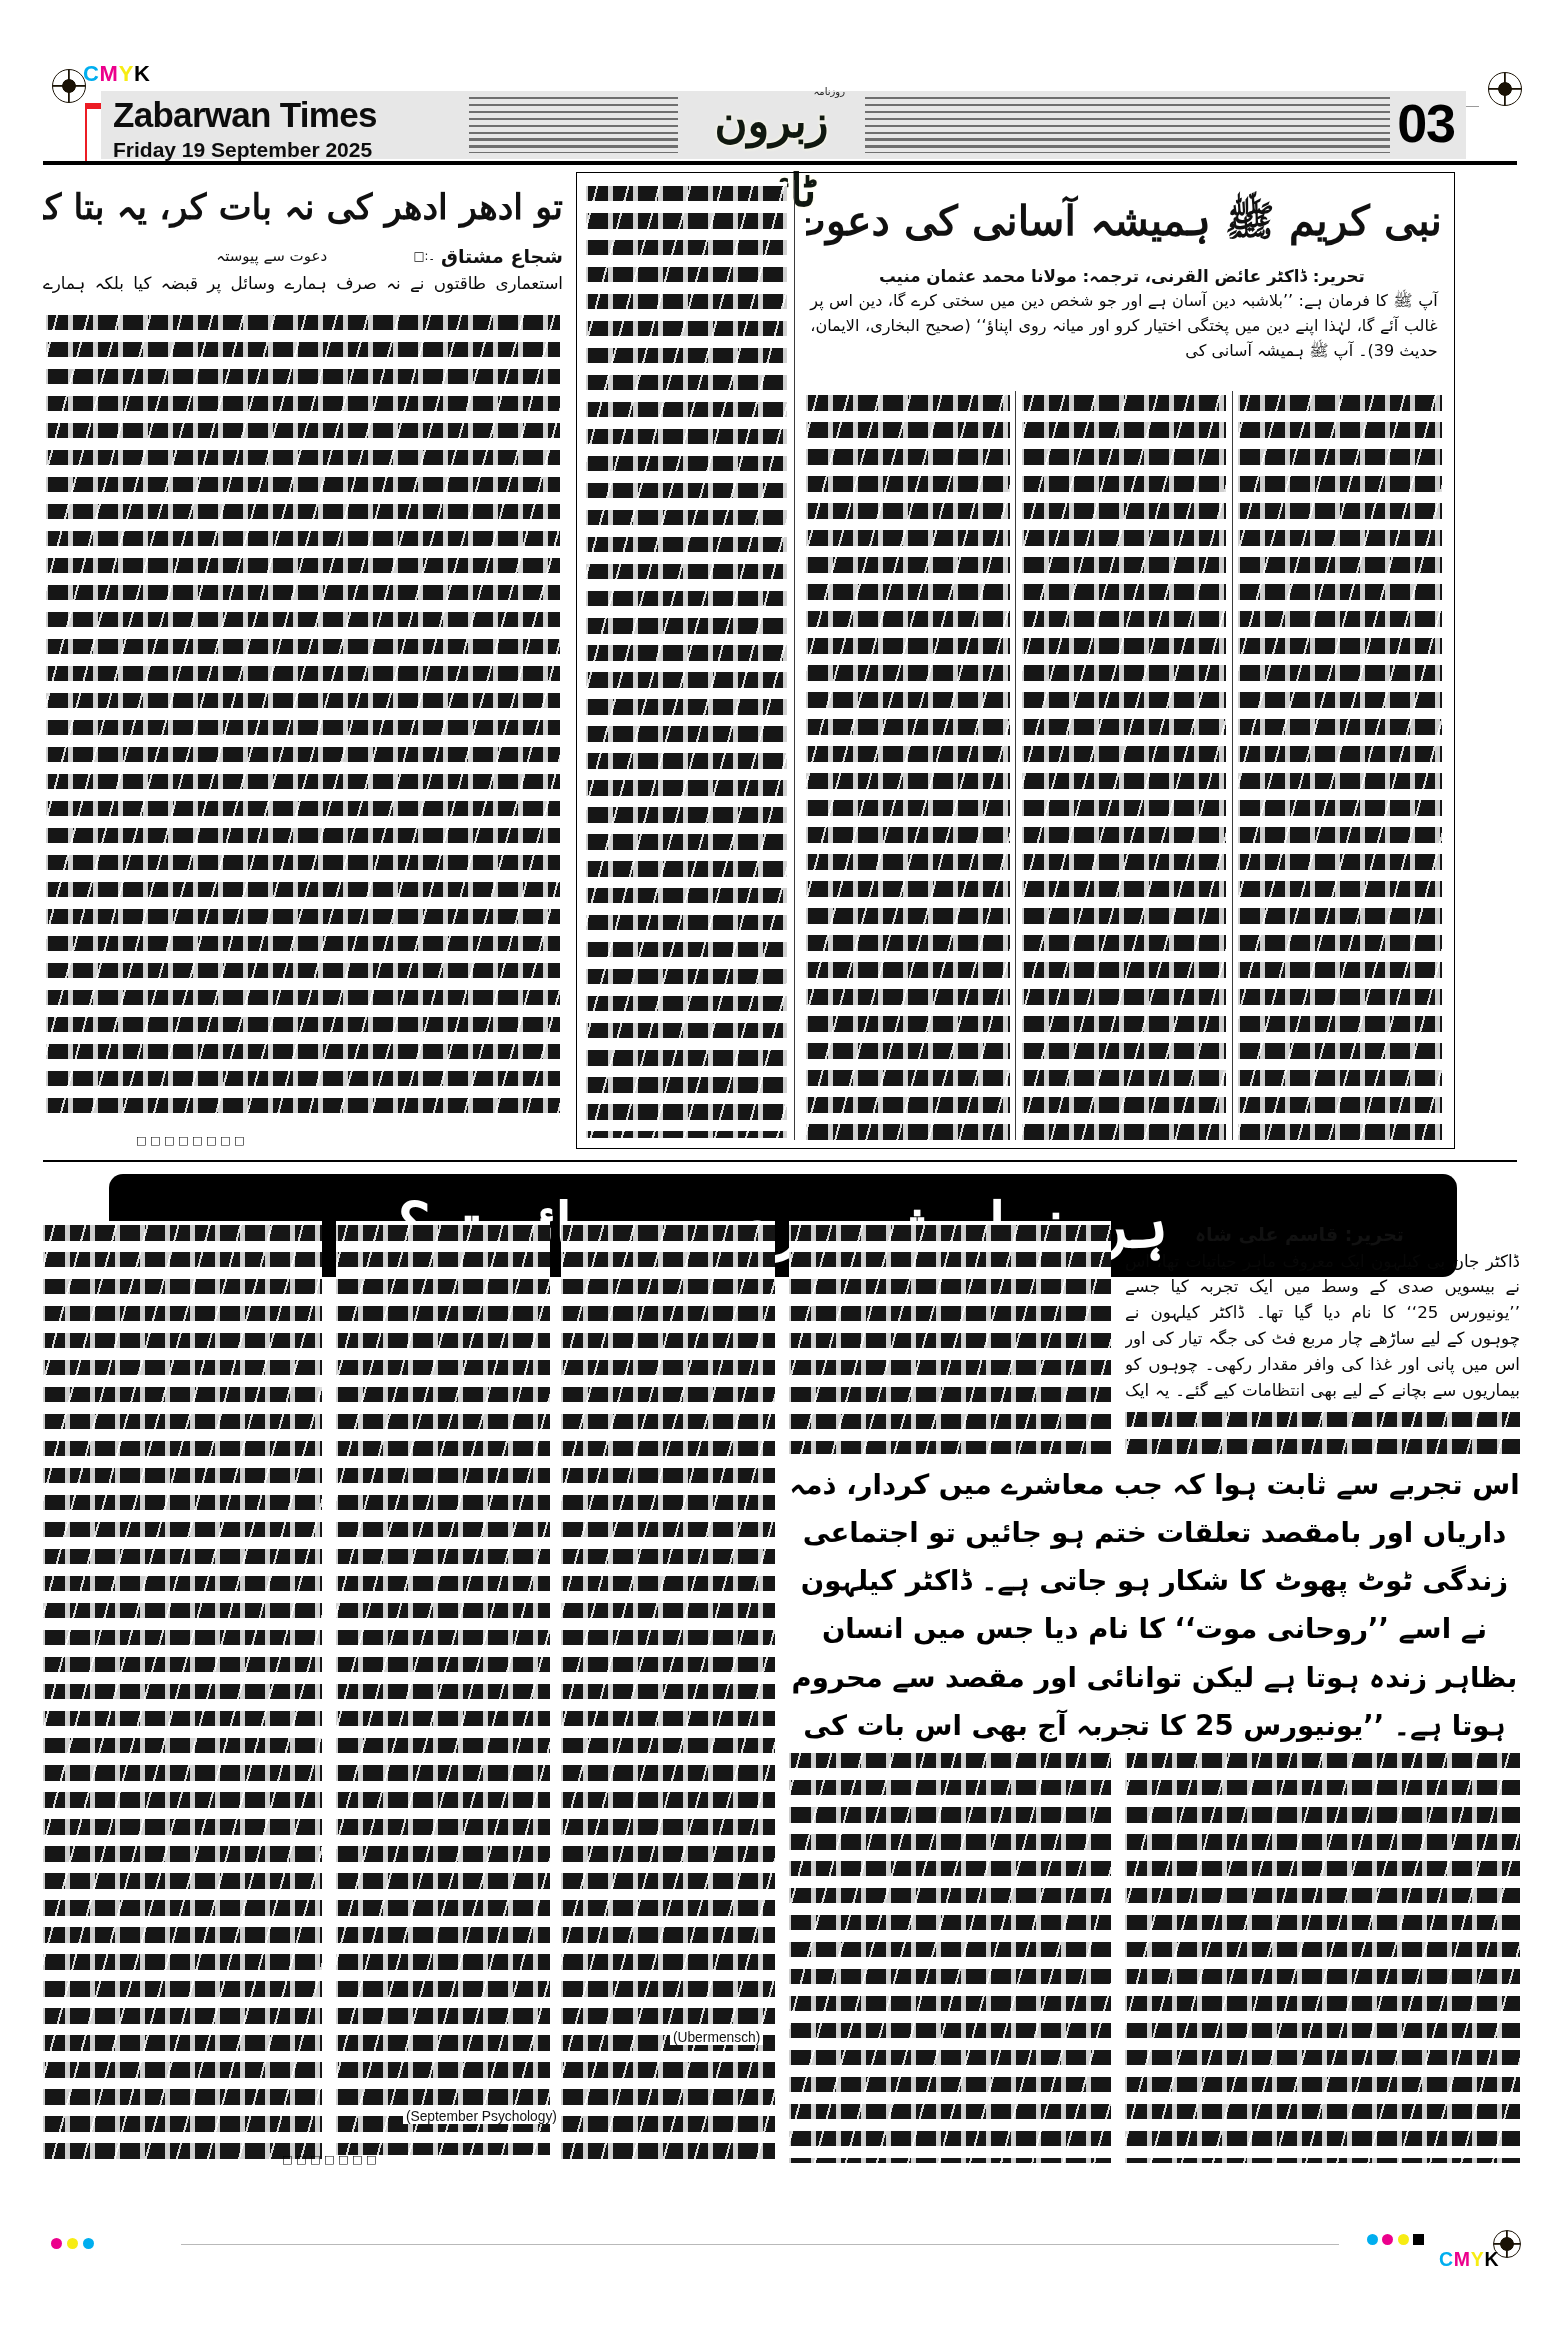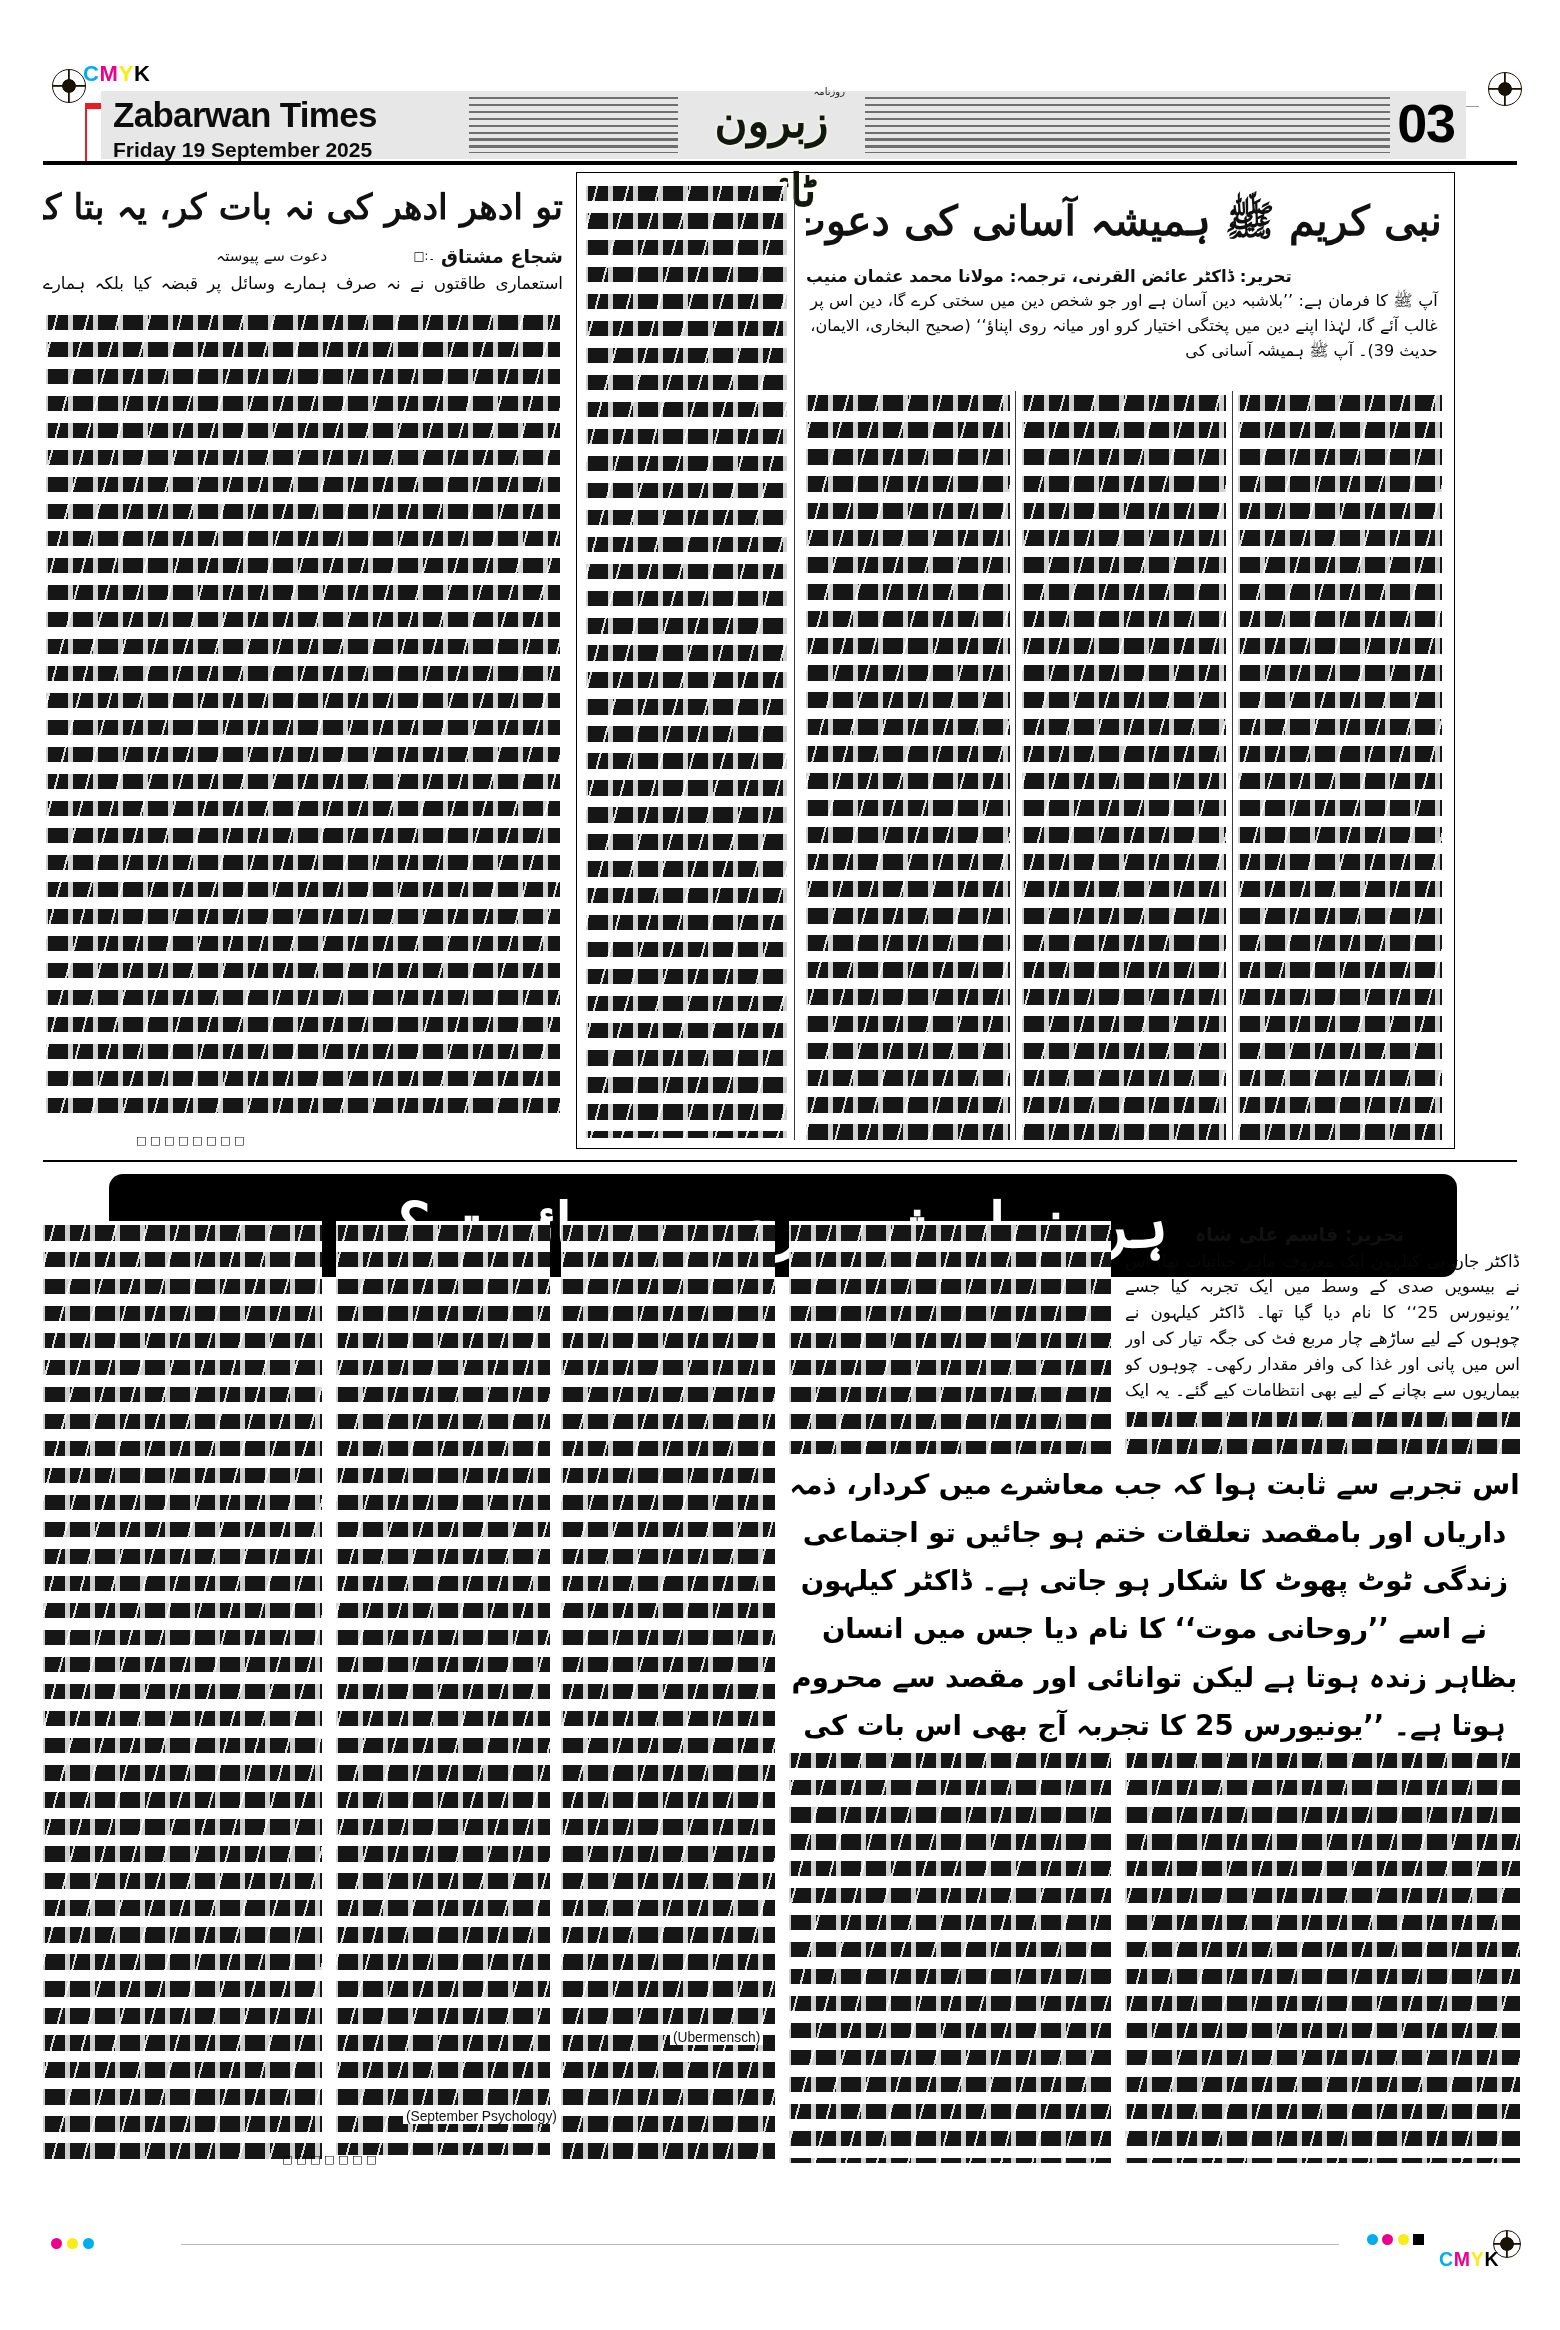--- a/index.html
+++ b/index.html
@@ -94,21 +94,21 @@
     <div class="lead urdu" style="height:30px;font-size:16.7px;">استعماری طاقتوں نے نہ صرف ہمارے وسائل پر قبضہ کیا بلکہ ہمارے ذہنوں کو بھی غلام بنایا۔</div>
     <div class="tx" style="position:absolute;left:2.9px;top:139px;width:514px;height:811px;"></div>
     <div class="endmk abs" style="left:93px;bottom:4.3px;">□□□□□□□□</div>
   </div>
 
   <div class="abs box" style="left:576px;top:172px;width:879px;height:977px;box-sizing:border-box;">
     <div class="tx abs" style="left:8.7px;top:8.7px;width:201px;height:956px;"></div>
     <div class="abs vrule" style="left:217px;top:7.2px;width:1.4px;height:960px;"></div>
     <div class="abs" style="left:229px;top:7.2px;width:636px;height:960px;">
       <div class="hl urdu" style="font-size:41px;line-height:83px;height:83px;text-align:center;white-space:nowrap;overflow:hidden;">نبی کریم ﷺ ہمیشہ آسانی کی دعوت دیتے</div>
-      <div class="urdu" style="font-weight:bold;font-size:16.7px;height:26px;line-height:26px;text-align:left;padding-right:4.3px;overflow:hidden;">تحریر: ڈاکٹر عائض القرنی، ترجمہ: مولانا محمد عثمان منیب</div>
+      <div class="urdu" style="font-weight:bold;font-size:16.7px;height:26px;line-height:26px;text-align:center;padding-right:4.3px;overflow:hidden;">تحریر: ڈاکٹر عائض القرنی، ترجمہ: مولانا محمد عثمان منیب</div>
       <div class="lead urdu" style="height:94px;padding:0 4.3px;">آپ ﷺ کا فرمان ہے: ’’بلاشبہ دین آسان ہے اور جو شخص دین میں سختی کرے گا، دین اس پر غالب آئے گا، لہٰذا اپنے دین میں پختگی اختیار کرو اور میانہ روی اپناؤ‘‘ (صحیح البخاری، الایمان، حدیث 39)۔ آپ ﷺ ہمیشہ آسانی کی</div>
       <div style="position:absolute;left:0;top:211px;width:100%;height:749px;display:flex;">
         <div class="tx" style="flex:1;"></div>
         <div class="vrule" style="width:1.1px;margin:0 5.8px;"></div>
         <div class="tx" style="flex:1;"></div>
         <div class="vrule" style="width:1.1px;margin:0 5.8px;"></div>
         <div class="tx" style="flex:1;"></div>
       </div>
     </div>
   </div>

